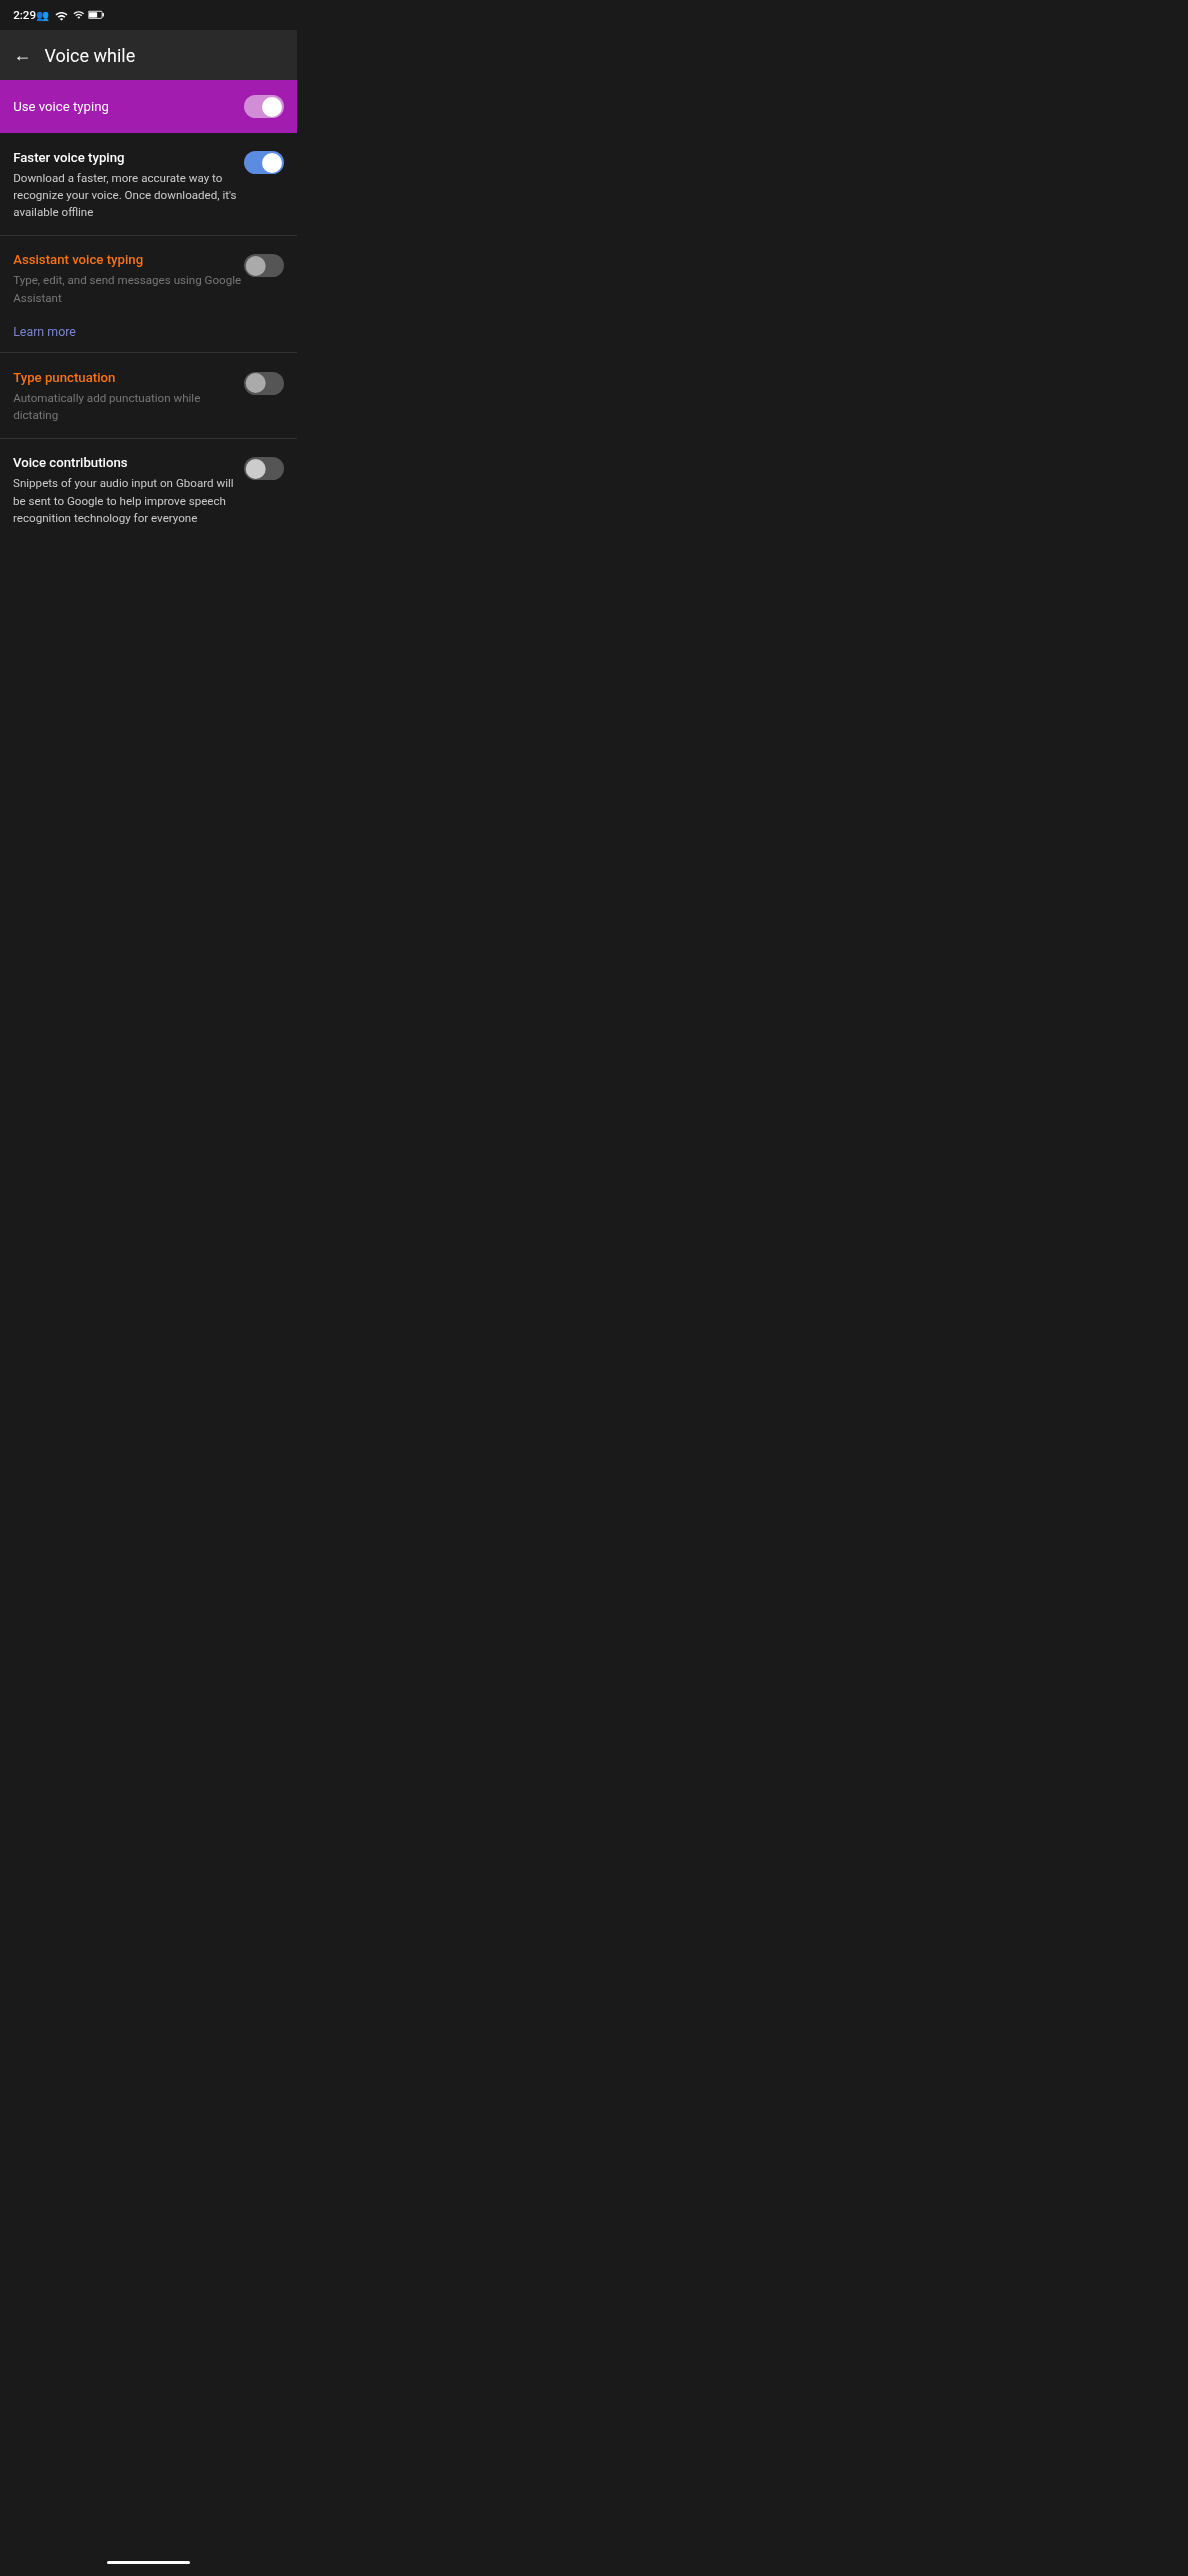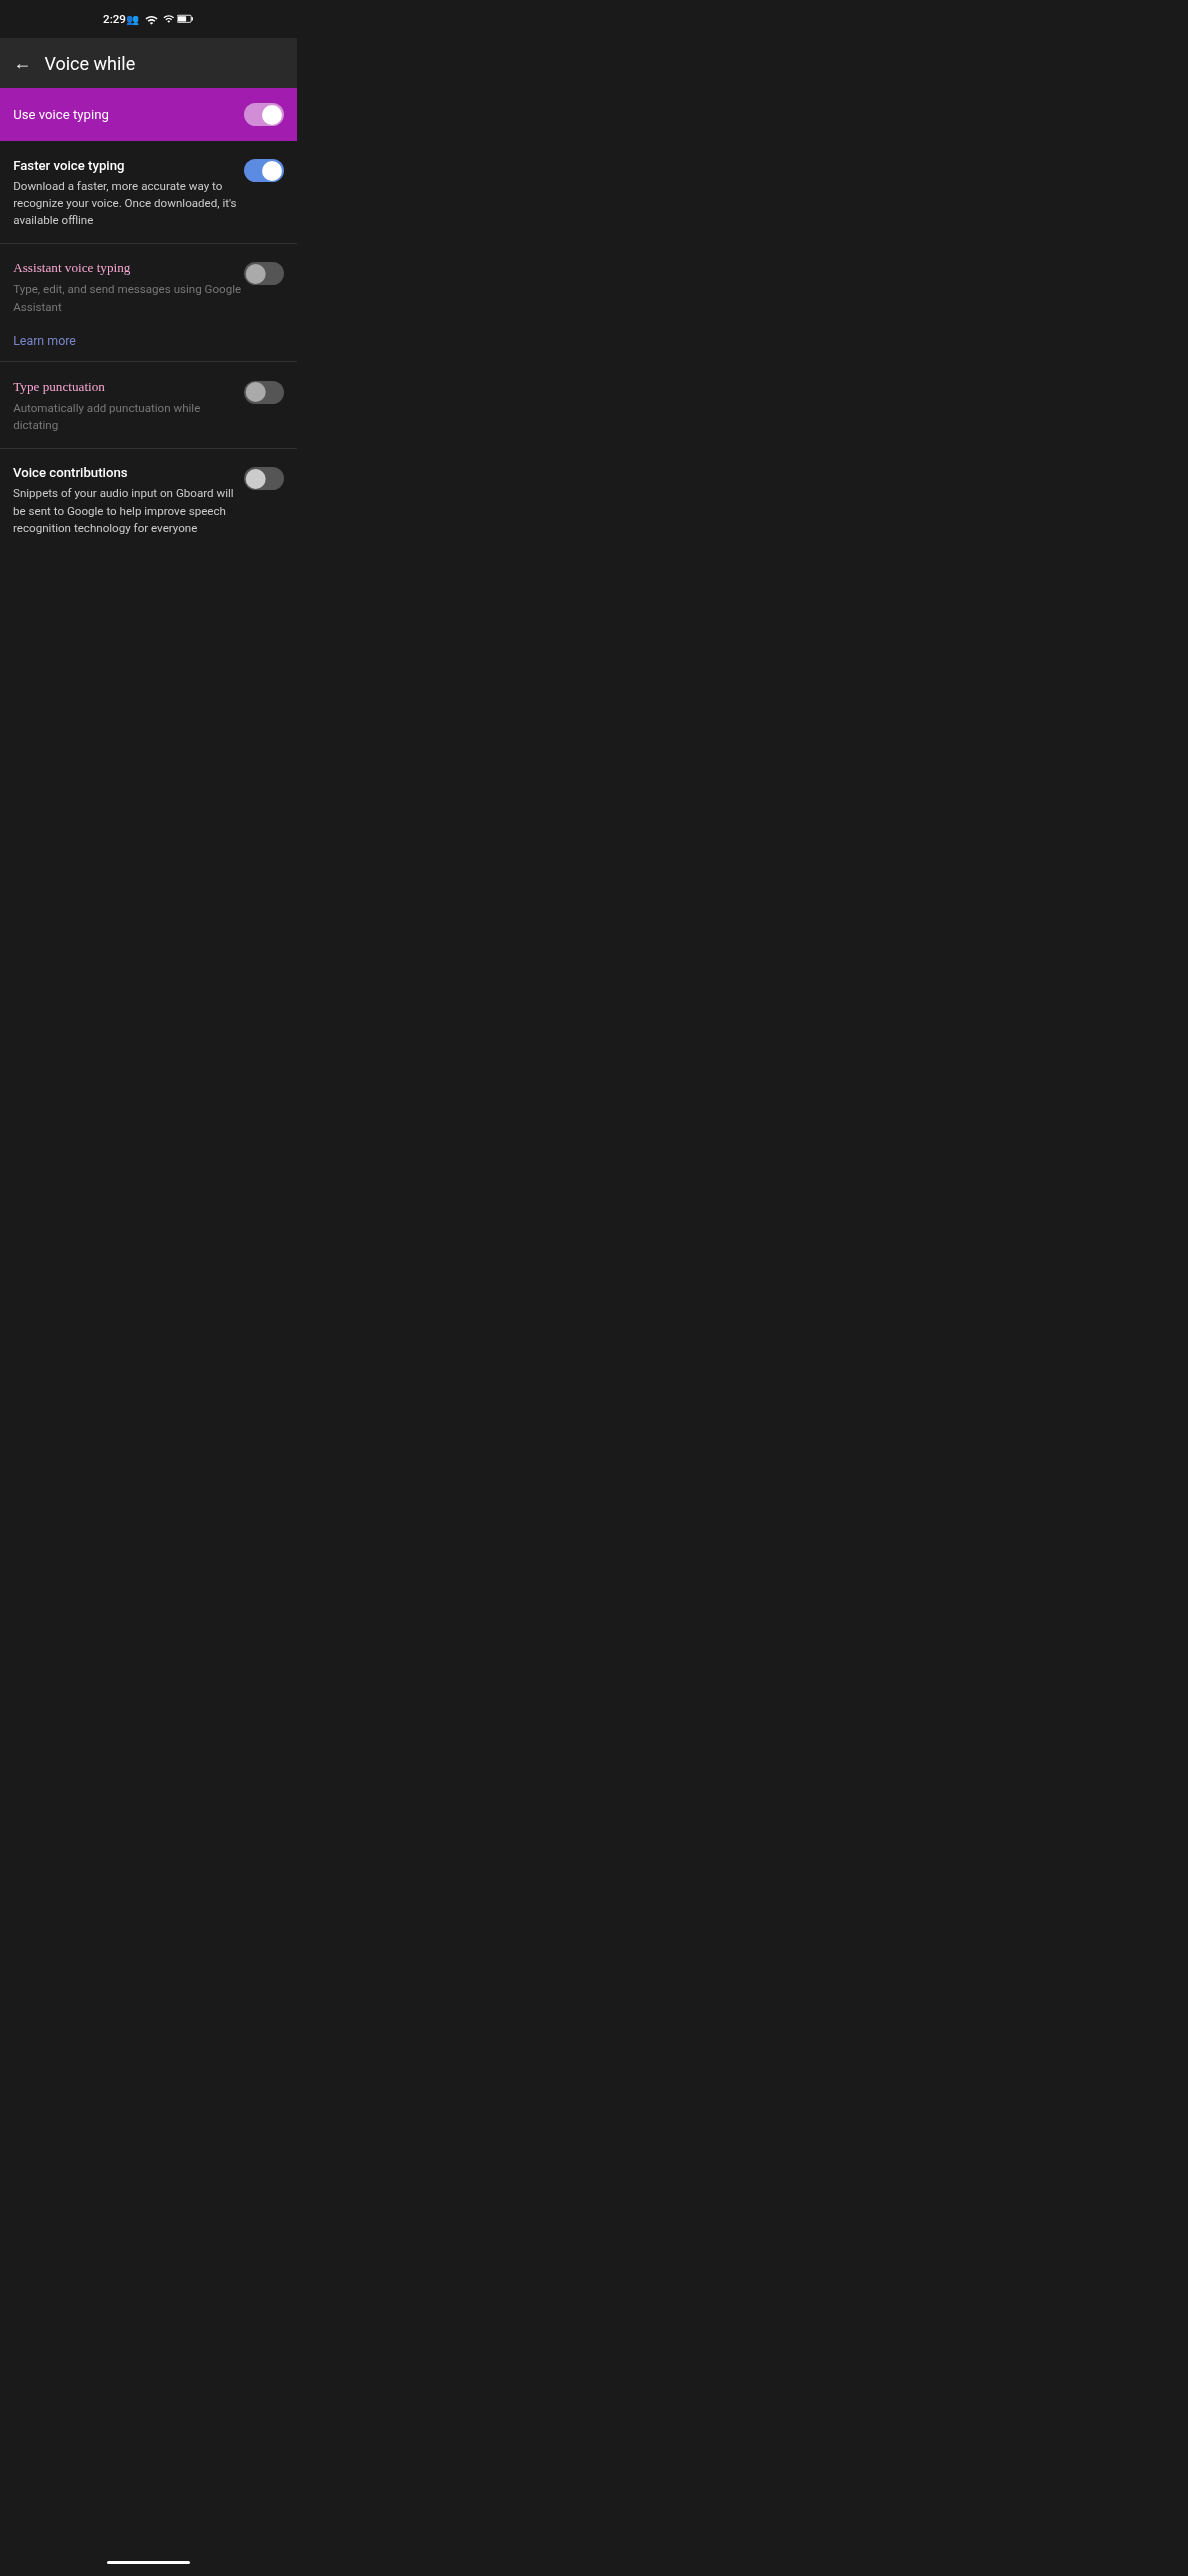--- a/index.html
+++ b/index.html
@@ -16,24 +16,24 @@
       width: 297px;
       min-height: 644px;
       position: relative;
       overflow-x: hidden;
     }
 
     
     .status-bar {
       background-color: #1a1a1a;
       display: flex;
-      justify-content: center;
+      justify-content: flex-start;
       align-items: center;
       padding: 6.6px 13.2px 6.6px 13.2px;
-      height: 38px;
+      height: 30px;
     }
 
     .status-time {
       font-size: 11.6px;
       font-weight: 500;
       color: #ffffff;
     }
 
     .status-icons {
       display: flex;
@@ -164,22 +164,21 @@
       font-size: 13.2px;
       font-weight: 500;
       margin-bottom: 5px;
     }
 
     .section-title.white {
       color: #ffffff;
     }
 
     .section-title.gray {
-      color: #f9a8d4;
-      font-family: Liberation Serif, serif;
+      color: #f97316;
     }
 
     .section-description {
       font-size: 11.6px;
       line-height: 1.5;
     }
 
     .section-description.white {
       color: #cccccc;
     }

